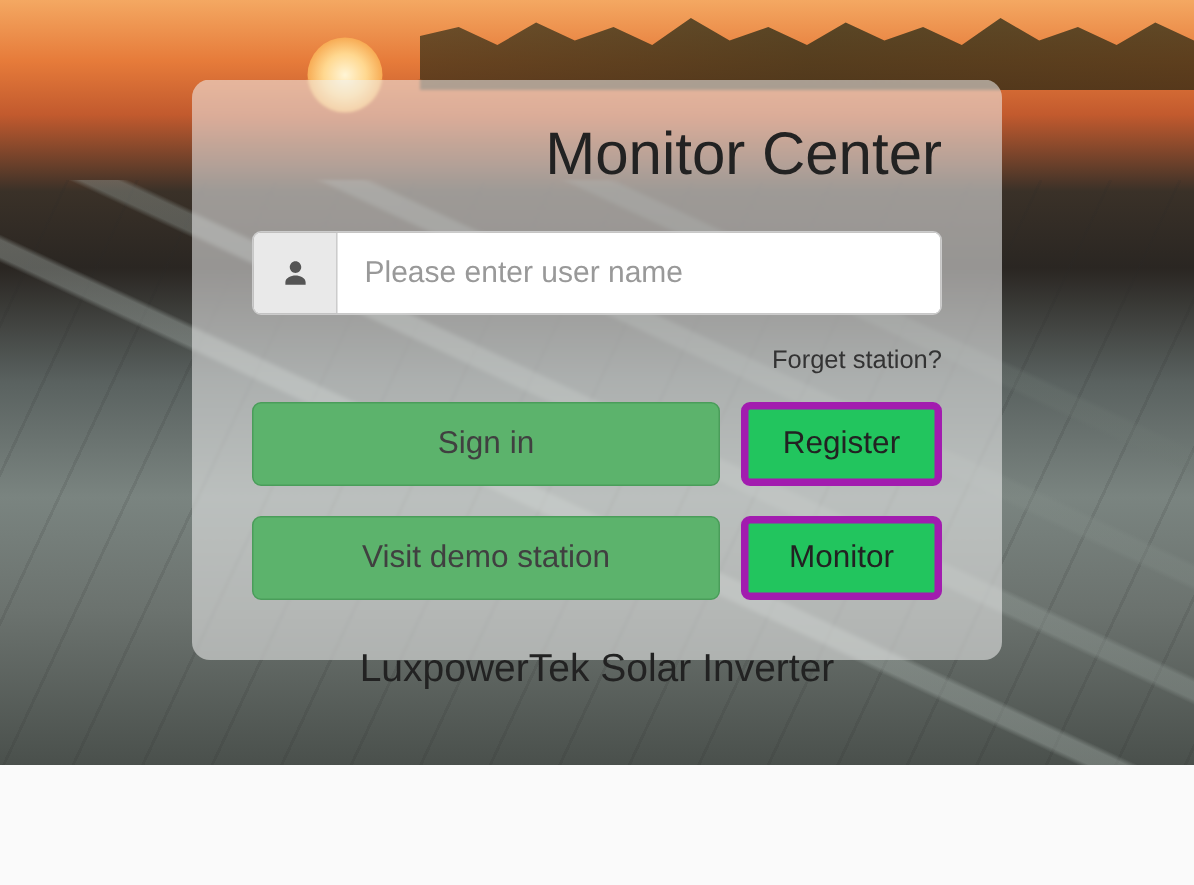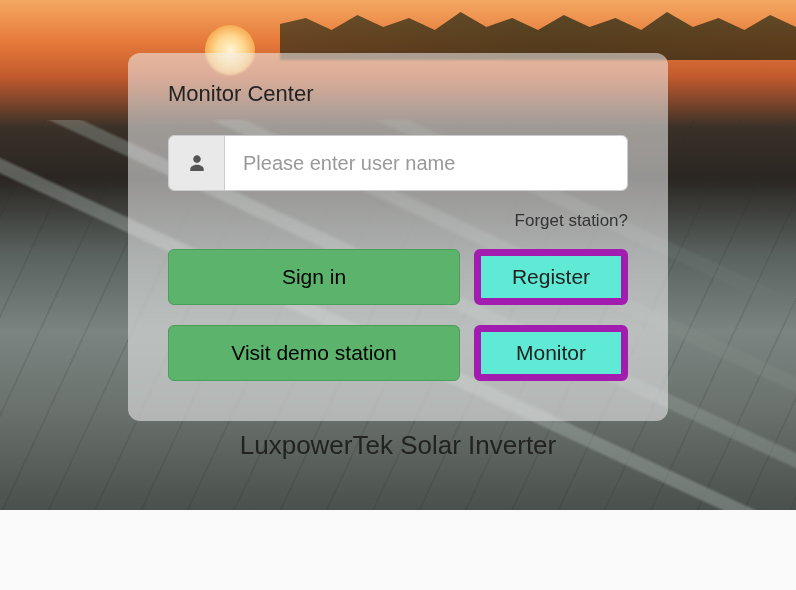--- a/index.html
+++ b/index.html
@@ -63,24 +63,24 @@
       top: 53px;
       left: 50%;
       transform: translateX(-50%);
       width: 540px;
       background: rgba(240,240,240,0.55);
       border-radius: 12px;
       padding: 28px 40px 40px;
       backdrop-filter: blur(1px);
     }
     .title {
-      font-size: 22px;
+      font-size: 40px;
       font-weight: 400;
       color: #222;
-      text-align: left;
+      text-align: right;
       margin-bottom: 28px;
     }
     .input-group {
       display: flex;
       margin-bottom: 20px;
       border-radius: 6px;
       overflow: hidden;
       border: 1px solid #ccc;
       height: 56px;
     }
@@ -125,28 +125,28 @@
       border: none;
       font-size: 21px;
       cursor: pointer;
       display: flex;
       align-items: center;
       justify-content: center;
     }
     .btn-primary {
       flex: 1;
       background: #5cb36c;
-      color: #000000;
+      color: #404040;
       border: 1px solid #4a9d5a;
     }
     .btn-secondary {
-      width: 154px;
-      background: #5eead4;
+      width: 134px;
+      background: #22c55e;
       color: #222;
-      border: 7px solid #a21caf;
+      border: 5px solid #a21caf;
     }
     .footer-text {
       position: absolute;
       top: 430px;
       left: 0;
       right: 0;
       text-align: center;
       font-size: 26px;
       color: #222;
       z-index: 10;

